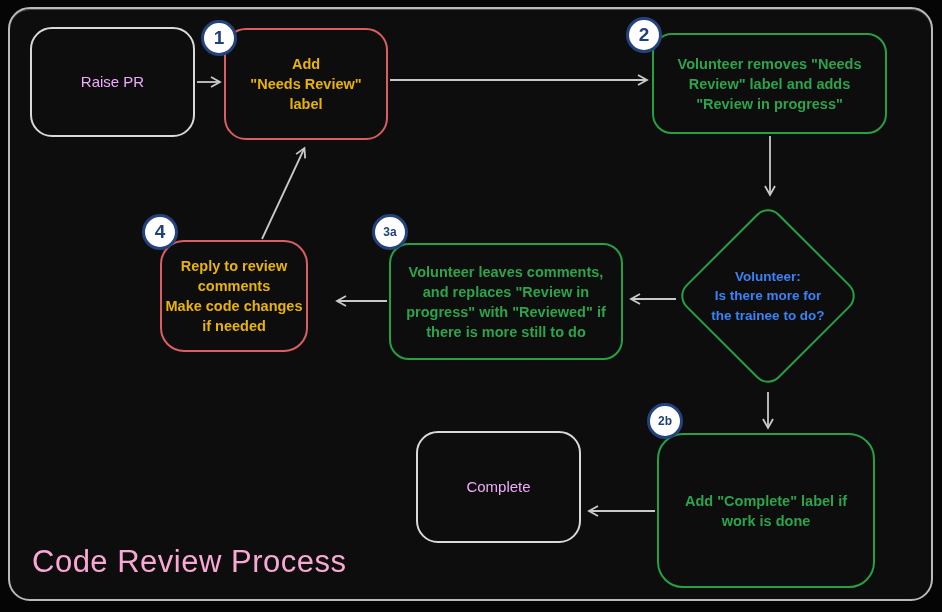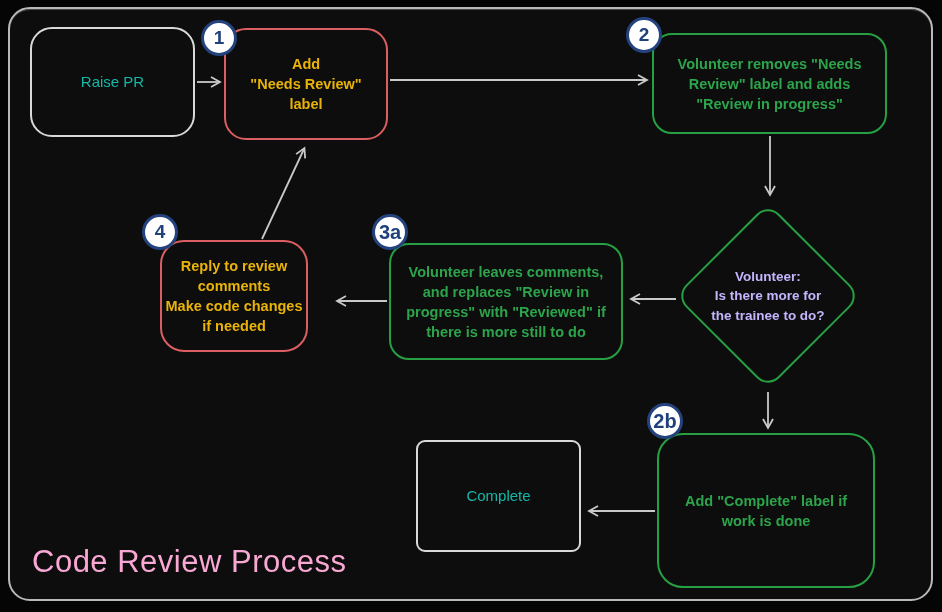--- a/index.html
+++ b/index.html
@@ -16,50 +16,50 @@
   }
   .stage{position:absolute;left:0;top:0;width:942px;height:612px;}
 
   .node{
     position:absolute;display:flex;align-items:center;justify-content:center;
     text-align:center;box-sizing:border-box;background:transparent;
     font-weight:600;line-height:1.38;
   }
   .lbl{white-space:pre-line;}
 
-  .node--white{border:2px solid #d9d9d9;color:#14b8a6;font-weight:500;font-size:15px;}
+  .node--white{border:2px solid #d9d9d9;color:#f0abfc;font-weight:500;font-size:15px;}
   .node--red{border:2px solid #db5f62;color:#eab308;font-size:14.5px;}
   .node--green{border:2px solid #26a042;color:#2ca44b;font-size:14.5px;}
 
   #raise-pr{left:30px;top:27px;width:165px;height:110px;border-radius:22px;}
   #add-needs-review{left:224px;top:28px;width:164px;height:112px;border-radius:22px;}
   #volunteer-removes{left:652px;top:33px;width:235px;height:101px;border-radius:20px;padding:0 8px;}
   #volunteer-leaves{left:389px;top:243px;width:234px;height:117px;border-radius:20px;padding:12px 6px;}
   #reply-review{left:160px;top:240px;width:148px;height:112px;border-radius:24px;}
   #add-complete{left:657px;top:433px;width:218px;height:155px;border-radius:26px;padding:0 14px;}
-  #complete{left:416px;top:440px;width:165px;height:112px;border-radius:9px;}
+  #complete{left:416px;top:431px;width:165px;height:112px;border-radius:22px;}
 
   .diamond{
     position:absolute;left:702px;top:230px;width:132px;height:132px;
     border:2px solid #26a042;border-radius:16px;box-sizing:border-box;
     transform:rotate(45deg);background:transparent;
   }
   .diamond-text{
     position:absolute;left:656px;top:242px;width:224px;height:108px;
     display:flex;align-items:center;justify-content:center;text-align:center;
-    color:#c4b5fd;font-size:13.5px;font-weight:600;line-height:1.45;
+    color:#3b82f6;font-size:13.5px;font-weight:600;line-height:1.45;
   }
 
   .badge{
     position:absolute;width:30px;height:30px;border-radius:50%;
     background:#ffffff;border:3.5px solid #24437e;box-sizing:content-box;
     display:flex;align-items:center;justify-content:center;
     color:#21417c;font-weight:700;font-size:19px;z-index:5;
   }
-  .badge--wide{font-size:20px;}
+  .badge--wide{font-size:12px;}
   #badge-1{left:201px;top:20px;}
   #badge-2{left:626px;top:17px;}
   #badge-3a{left:372px;top:214px;}
   #badge-4{left:142px;top:214px;}
   #badge-3b{left:647px;top:403px;}
 
   .title{
     position:absolute;left:32px;top:544px;
     color:#f9a8d4;font-size:31px;font-weight:500;letter-spacing:.5px;
   }

